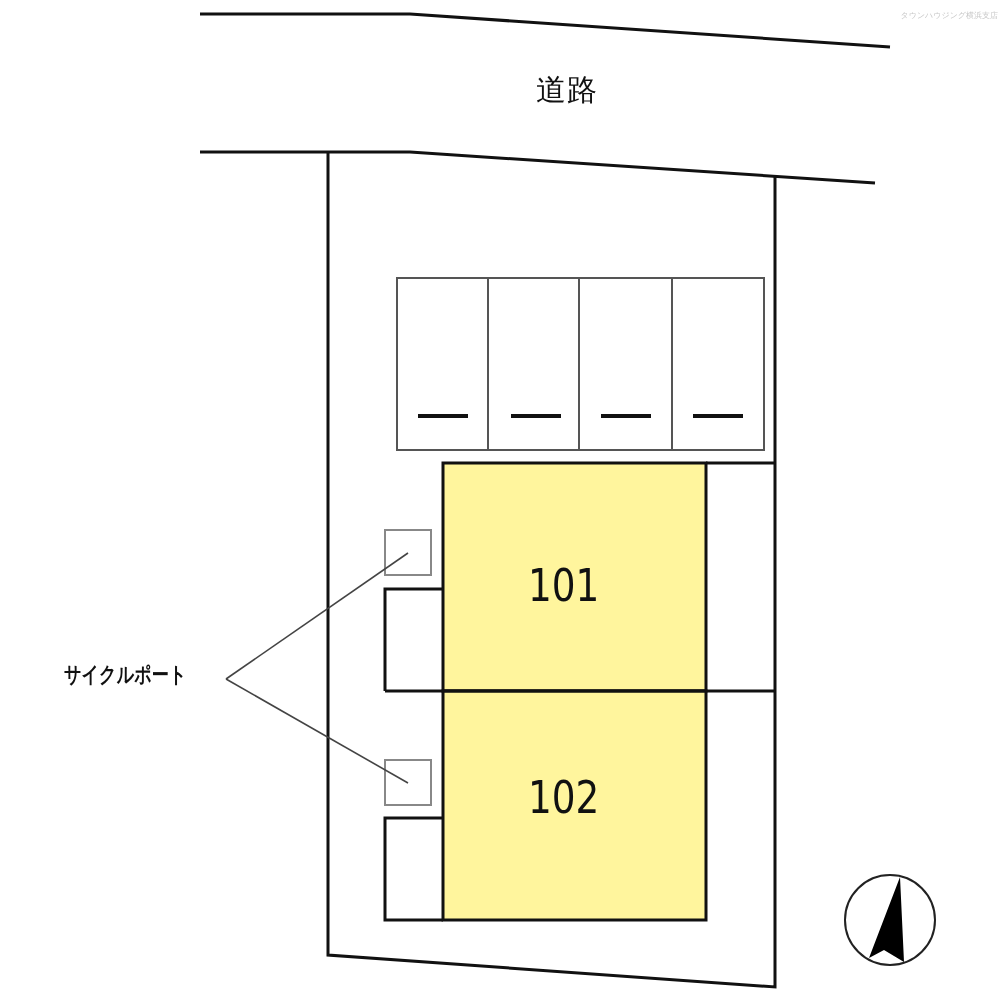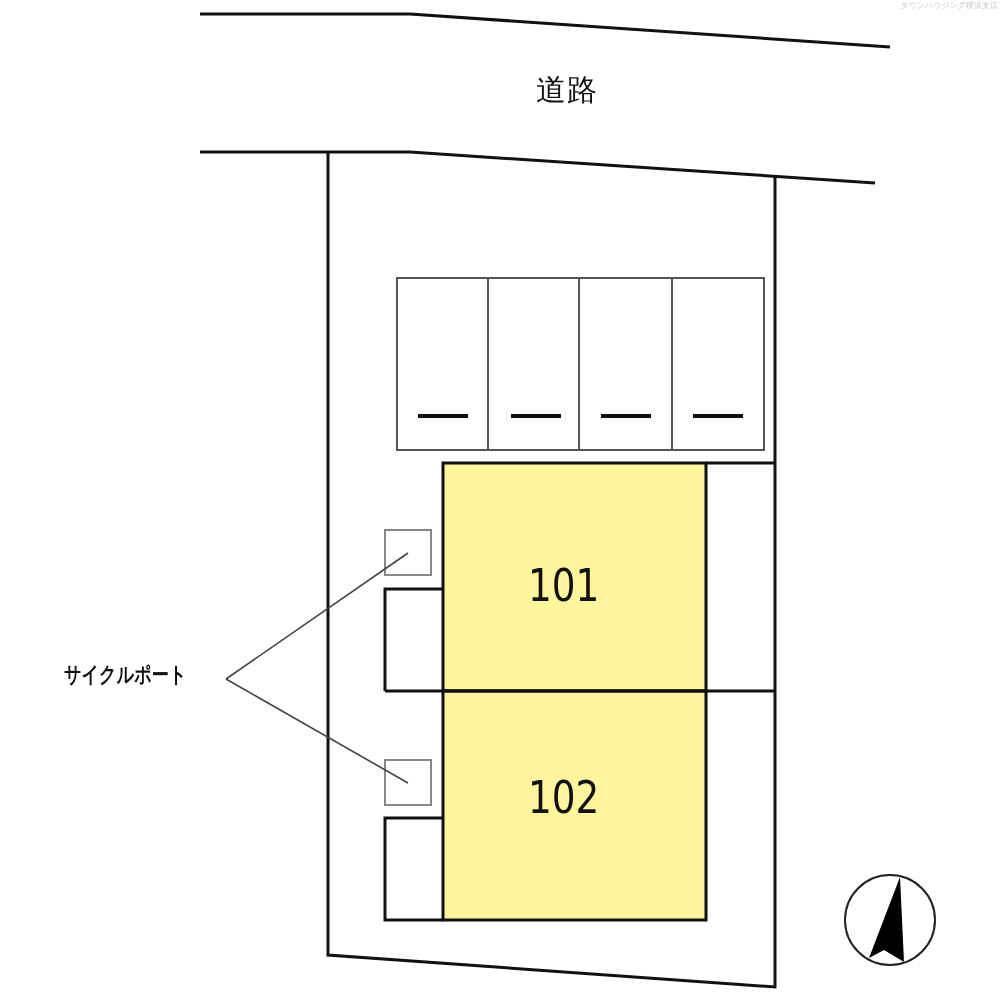--- a/index.html
+++ b/index.html
@@ -48,21 +48,21 @@
       font-weight: bold;
       color: #111;
       font-family: "DejaVu Sans", sans-serif;
       transform: scaleX(0.78);
       transform-origin: left top;
       white-space: nowrap;
     }
     .watermark {
       position: absolute;
       right: 2px;
-      top: 0px;
+      top: 10px;
       font-size: 8px;
       color: #c8c8c8;
       font-family: "DejaVu Sans", sans-serif;
       white-space: nowrap;
     }
   </style>
 </head>
 <body>
 
 <svg id="plan" viewBox="0 0 1000 1000" xmlns="http://www.w3.org/2000/svg">

